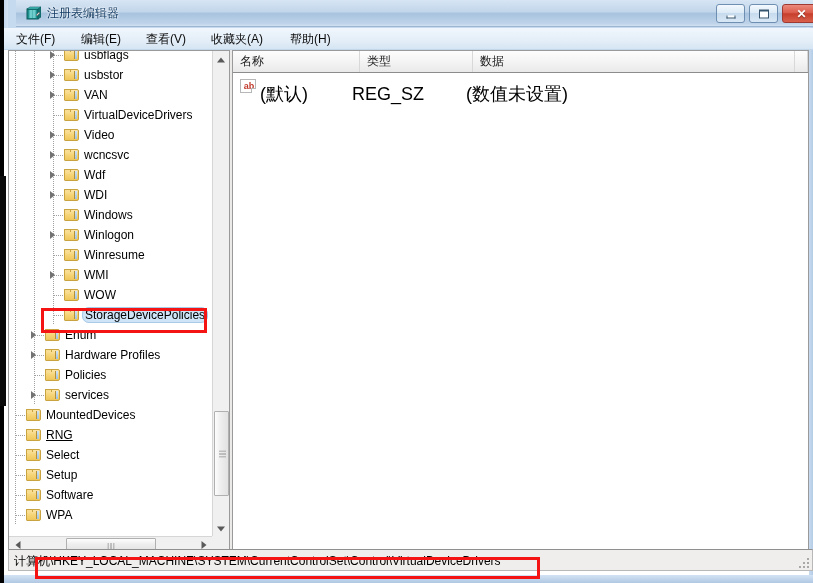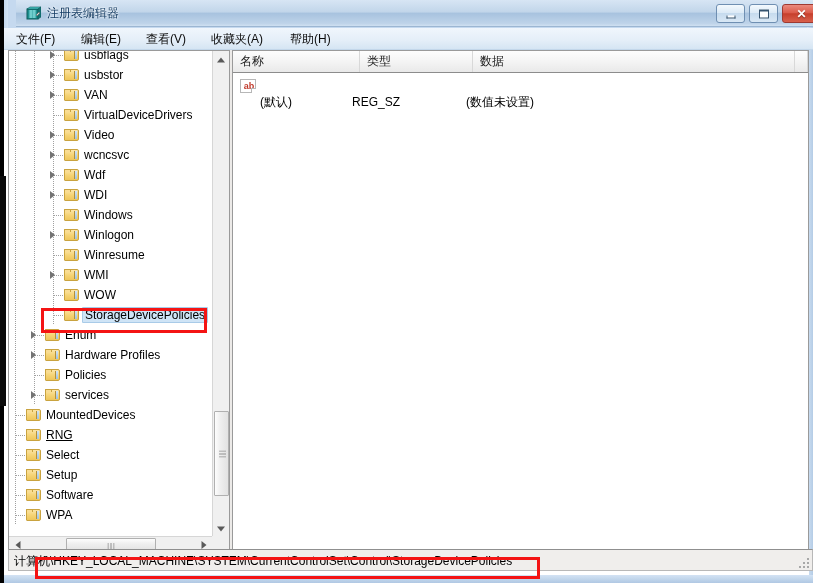--- a/index.html
+++ b/index.html
@@ -139,21 +139,21 @@
   }
   .dline-h {
     position:absolute; height:1px;
     background-image: linear-gradient(to right,#a0a0a0 1px, transparent 1px);
     background-size: 2px 1px;
   }
 
   .selected .tlabel-box {
     background: #cfe4f6;
     border: 1px solid #a9cbe8;
-    border-radius: 1px;
+    border-radius: 7px;
     padding: 0 2px;
     margin-left: -2px;
   }
 
   
   #tree-vsb {
     position: absolute; right: 0; top: 0; width: 17px; height: 486px;
     background: #f0f0f0; border-left: 1px solid #d6d6d6;
   }
   .sb-arrow {
@@ -214,22 +214,22 @@
     border-bottom: 1px solid #8c8c8c;
   }
   .hcell {
     position:absolute; top:0; height:21px; line-height:21px;
     font-size:12px; color:#1a1a1a; padding-left:7px;
     border-right:1px solid #d8d8d8;
     cursor: default;
   }
   .lrow { position:absolute; height:20px; }
   .lcell {
-    position:absolute; top:16px; height:20px; line-height:20px;
-    font-size:12px; color:#000; white-space:nowrap;
+    position:absolute; top:8px; height:20px; line-height:20px;
+    font-size:18px; color:#000; white-space:nowrap;
   }
   #ab-icon {
     position:absolute; left:7px; top:3px; width:16px; height:14px;
     background:#ffffff; border:1px solid #b7b7b7;
   }
   #ab-icon .abtxt {
     position:absolute; left:0; top:-1px; width:16px; text-align:center;
     font-size:9px; font-weight:bold; color:#c0392b;
     font-family:"Liberation Sans", sans-serif; line-height:14px;
   }
@@ -647,21 +647,21 @@
             </div>
             <div class="lcell" style="left: 27px;">(默认)</div>
             <div class="lcell" style="left: 119px;">REG_SZ</div>
             <div class="lcell" style="left: 233px;">(数值未设置)</div>
           </div>
         </div>
     </div>
 
     <div id="statusbar">
       <div id="status-seg1">
-        <div id="status-text">计算机\HKEY_LOCAL_MACHINE\SYSTEM\CurrentControlSet\Control\StorageDevicePolicies</div>
+        <div id="status-text">计算机\HKEY_LOCAL_MACHINE\SYSTEM\CurrentControlSet\Control\VirtualDeviceDrivers</div>
       </div>
       <div id="status-grip">
         <i style="right:0;bottom:0;"></i>
           <i style="right:4px;bottom:0;"></i>
           <i style="right:8px;bottom:0;"></i>
         <i style="right:0;bottom:4px;"></i>
           <i style="right:4px;bottom:4px;"></i>
         <i style="right:0;bottom:8px;"></i>
       </div>
     </div>

